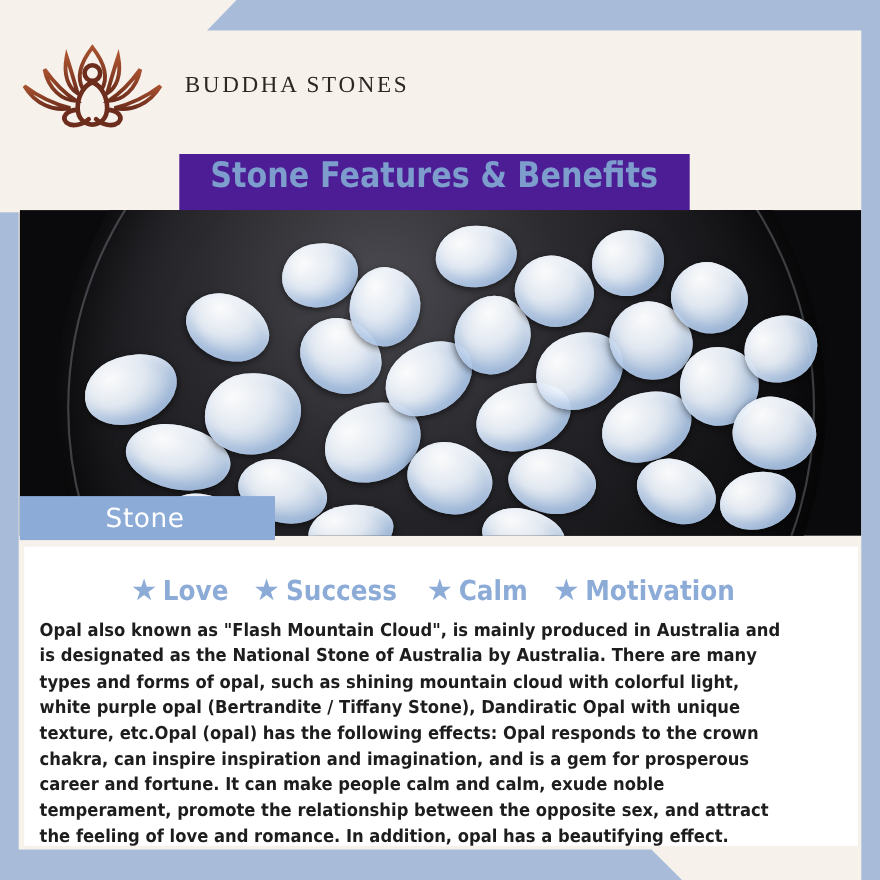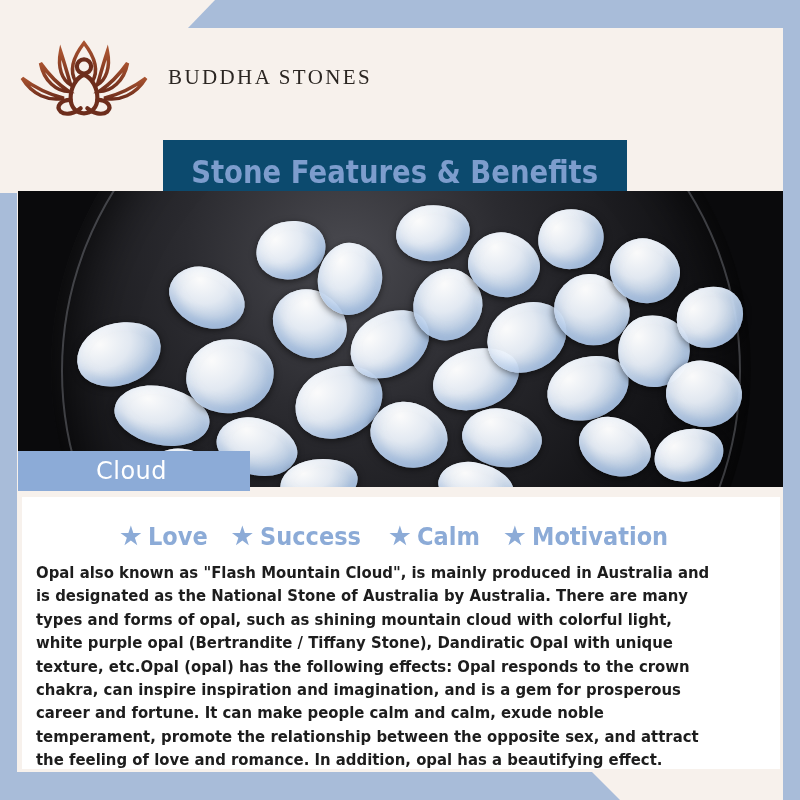--- a/index.html
+++ b/index.html
@@ -95,23 +95,23 @@
     margin-top: -4px;
   }
 
   
   .heading-band {
     position: absolute;
     top: 140px;
     left: 163px;
     width: 464px;
     height: 51px;
-    background: #0c4a6e;
-    display: flex;
-    align-items: flex-end;
+    background: #4c1d95;
+    display: flex;
+    align-items: flex-start;
     justify-content: center;
     z-index: 5;
   }
   .heading-text {
     font-family: "DejaVu Sans", sans-serif;
     font-weight: bold;
     font-size: 32px;
     color: #7d9dcd;
     transform: scaleX(0.86);
     transform-origin: center;
@@ -317,21 +317,21 @@
       <div class="stone" style="left:658px;top:96px;width:68px;height:60px;transform:rotate(-24deg);"></div>
       <div class="stone" style="left:648px;top:170px;width:76px;height:66px;transform:rotate(8deg);"></div>
       <div class="stone" style="left:636px;top:238px;width:70px;height:52px;transform:rotate(-14deg);"></div>
       <div class="stone" style="left:128px;top:258px;width:74px;height:50px;transform:rotate(6deg);"></div>
       <div class="stone" style="left:262px;top:268px;width:78px;height:48px;transform:rotate(-8deg);"></div>
       <div class="stone" style="left:420px;top:272px;width:76px;height:48px;transform:rotate(12deg);"></div>
     </div>
   </div>
 
   <div class="opal-tag">
-    <span>Cloud</span>
+    <span>Stone</span>
   </div>
 
   <div class="body-card"></div>
 
   <div class="benefits">
     <div class="benefit">
       <span class="star">★</span>
       <span class="blabel">Love</span>
     </div>
     <div class="benefit">

